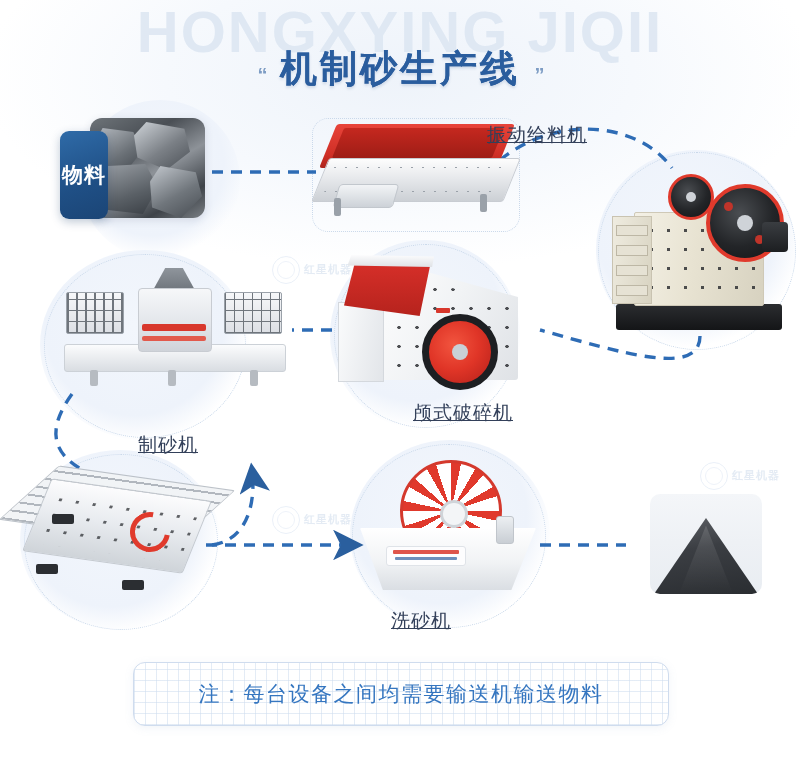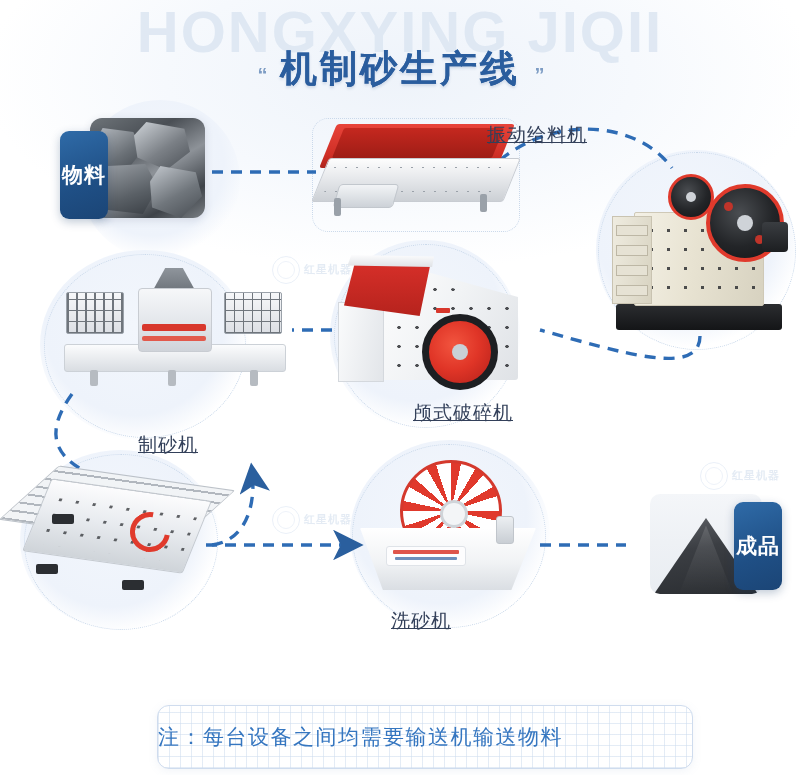--- a/index.html
+++ b/index.html
@@ -320,29 +320,28 @@
 
   
   .lab{
     position:absolute;color:#33405a;font-size:19px;letter-spacing:1px;white-space:nowrap;
     font-family:"Liberation Sans","DejaVu Sans",sans-serif;
     text-decoration:underline;
   }
 
   
   .note{
-    position:absolute;left:133px;top:705px;width:534px;height:62px;
+    position:absolute;left:133px;top:662px;width:534px;height:62px;
     border:1px solid #cfdcee;border-radius:12px;
     background:
       repeating-linear-gradient(0deg,rgba(205,220,238,.55) 0 1px,transparent 1px 11px),
       repeating-linear-gradient(90deg,rgba(205,220,238,.55) 0 1px,transparent 1px 11px),
       #ffffff;
-    display:flex;align-items:center;
+    display:flex;align-items:center;justify-content:center;
     box-shadow:0 2px 10px rgba(120,150,190,.10);
-    margin-left:24px;
   }
   .note span{
     color:#3576c0;font-size:21px;letter-spacing:1.5px;
     font-family:"Liberation Sans","DejaVu Sans",sans-serif;
   }
 </style>
 </head>
 <body>
 
 <div id="stage">
@@ -486,19 +485,18 @@
         <b></b>
         <i></i>
       </div>
     <div class="sw-motor"></div>
   </div>
   <div class="lab" id="lab-washer" style="left: 391px; top: 608px;">洗砂机</div>
 
   <div class="prod-card">
     <div class="sand-pile"></div>
   </div>
-  <div class="badge" id="badge-product">成品</div>
 
   <div class="note">
     <span>注：每台设备之间均需要输送机输送物料</span>
   </div>
 
 </div>
 
 </body></html>

